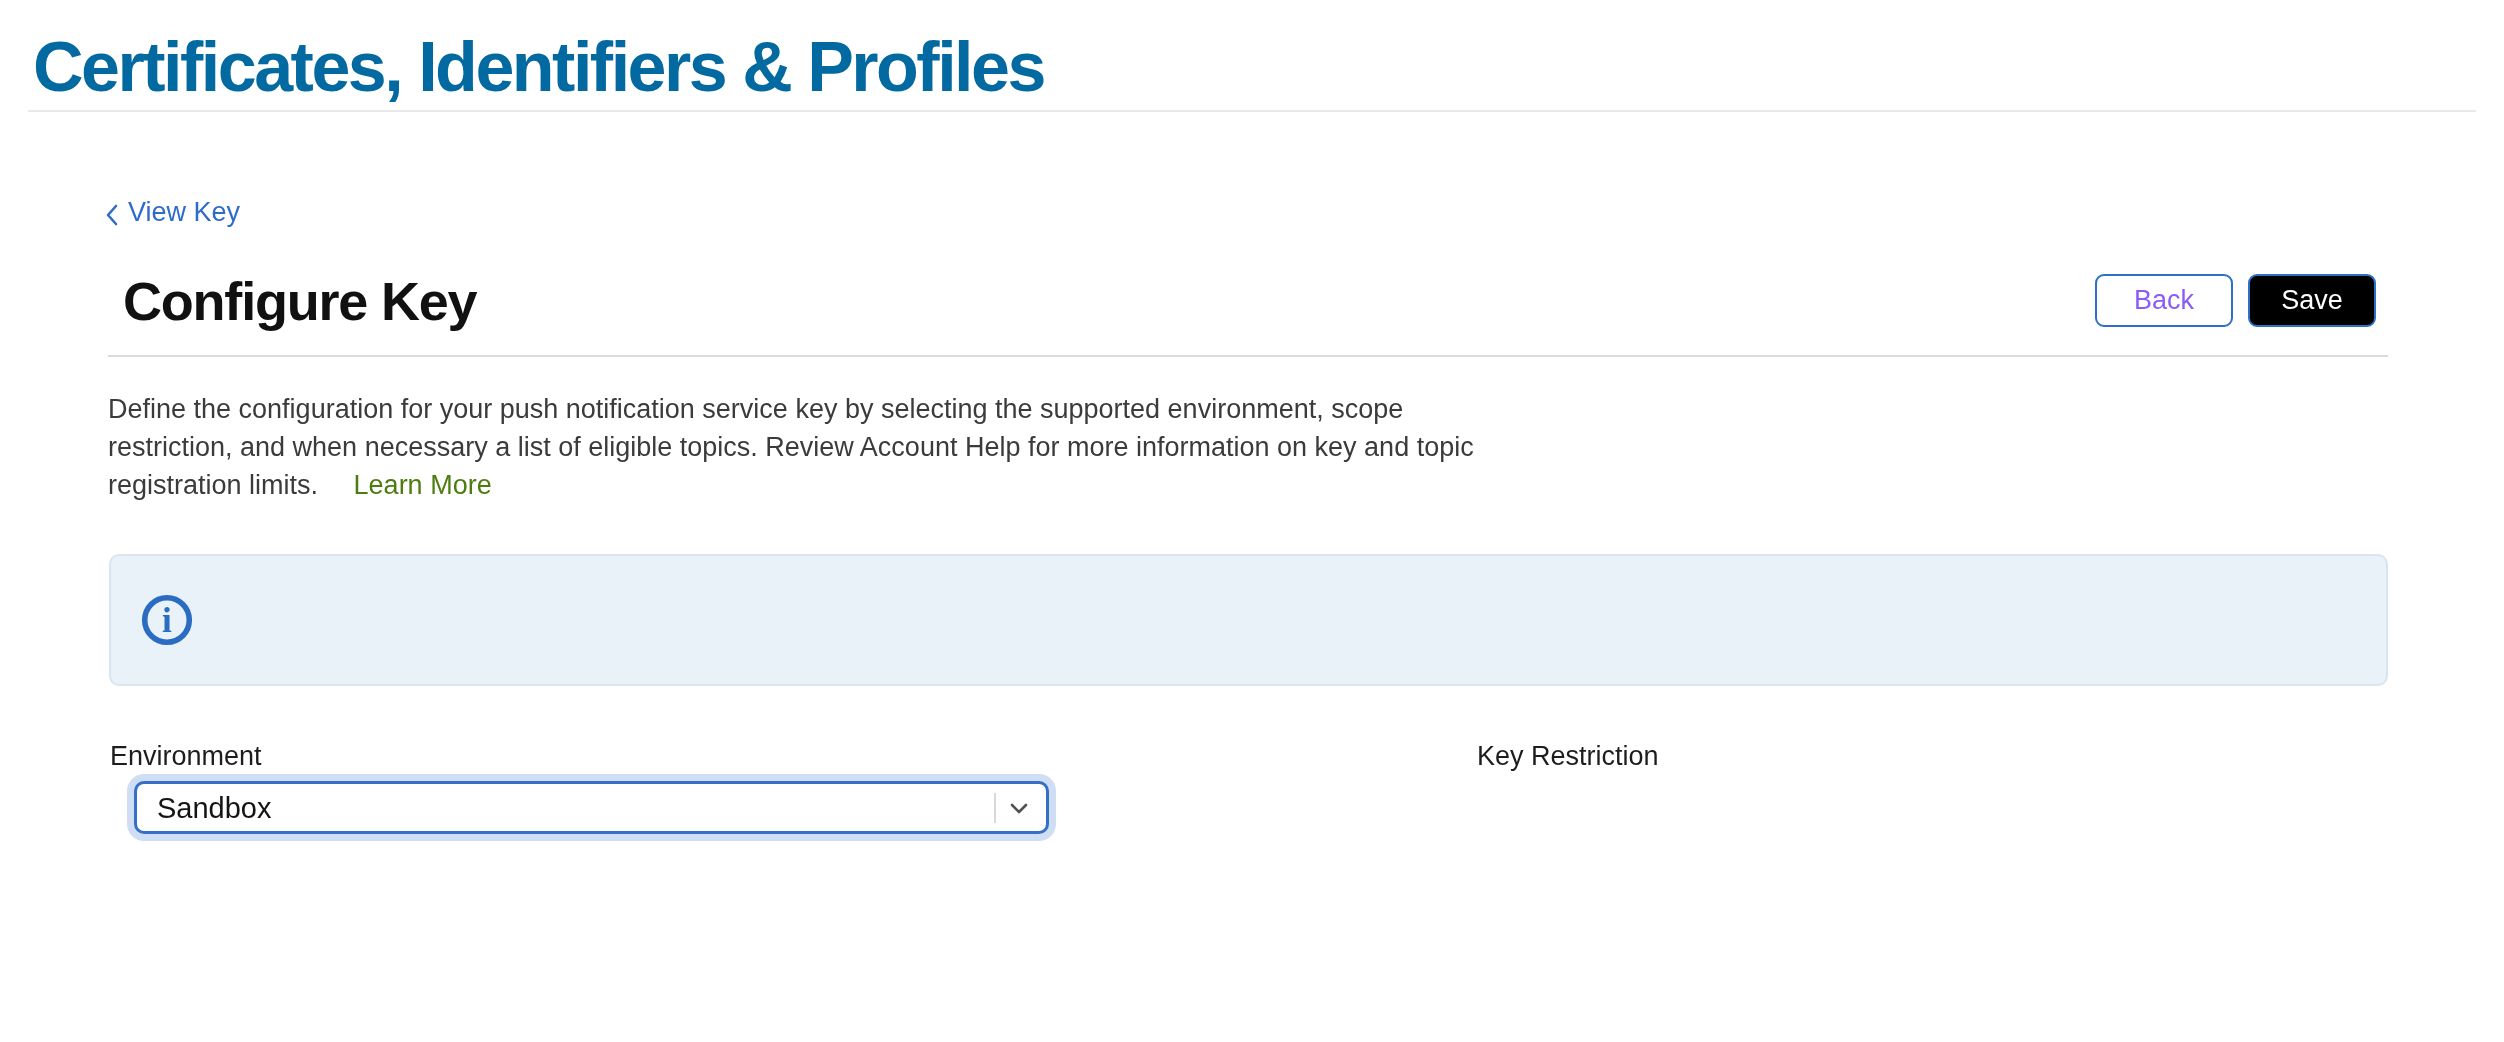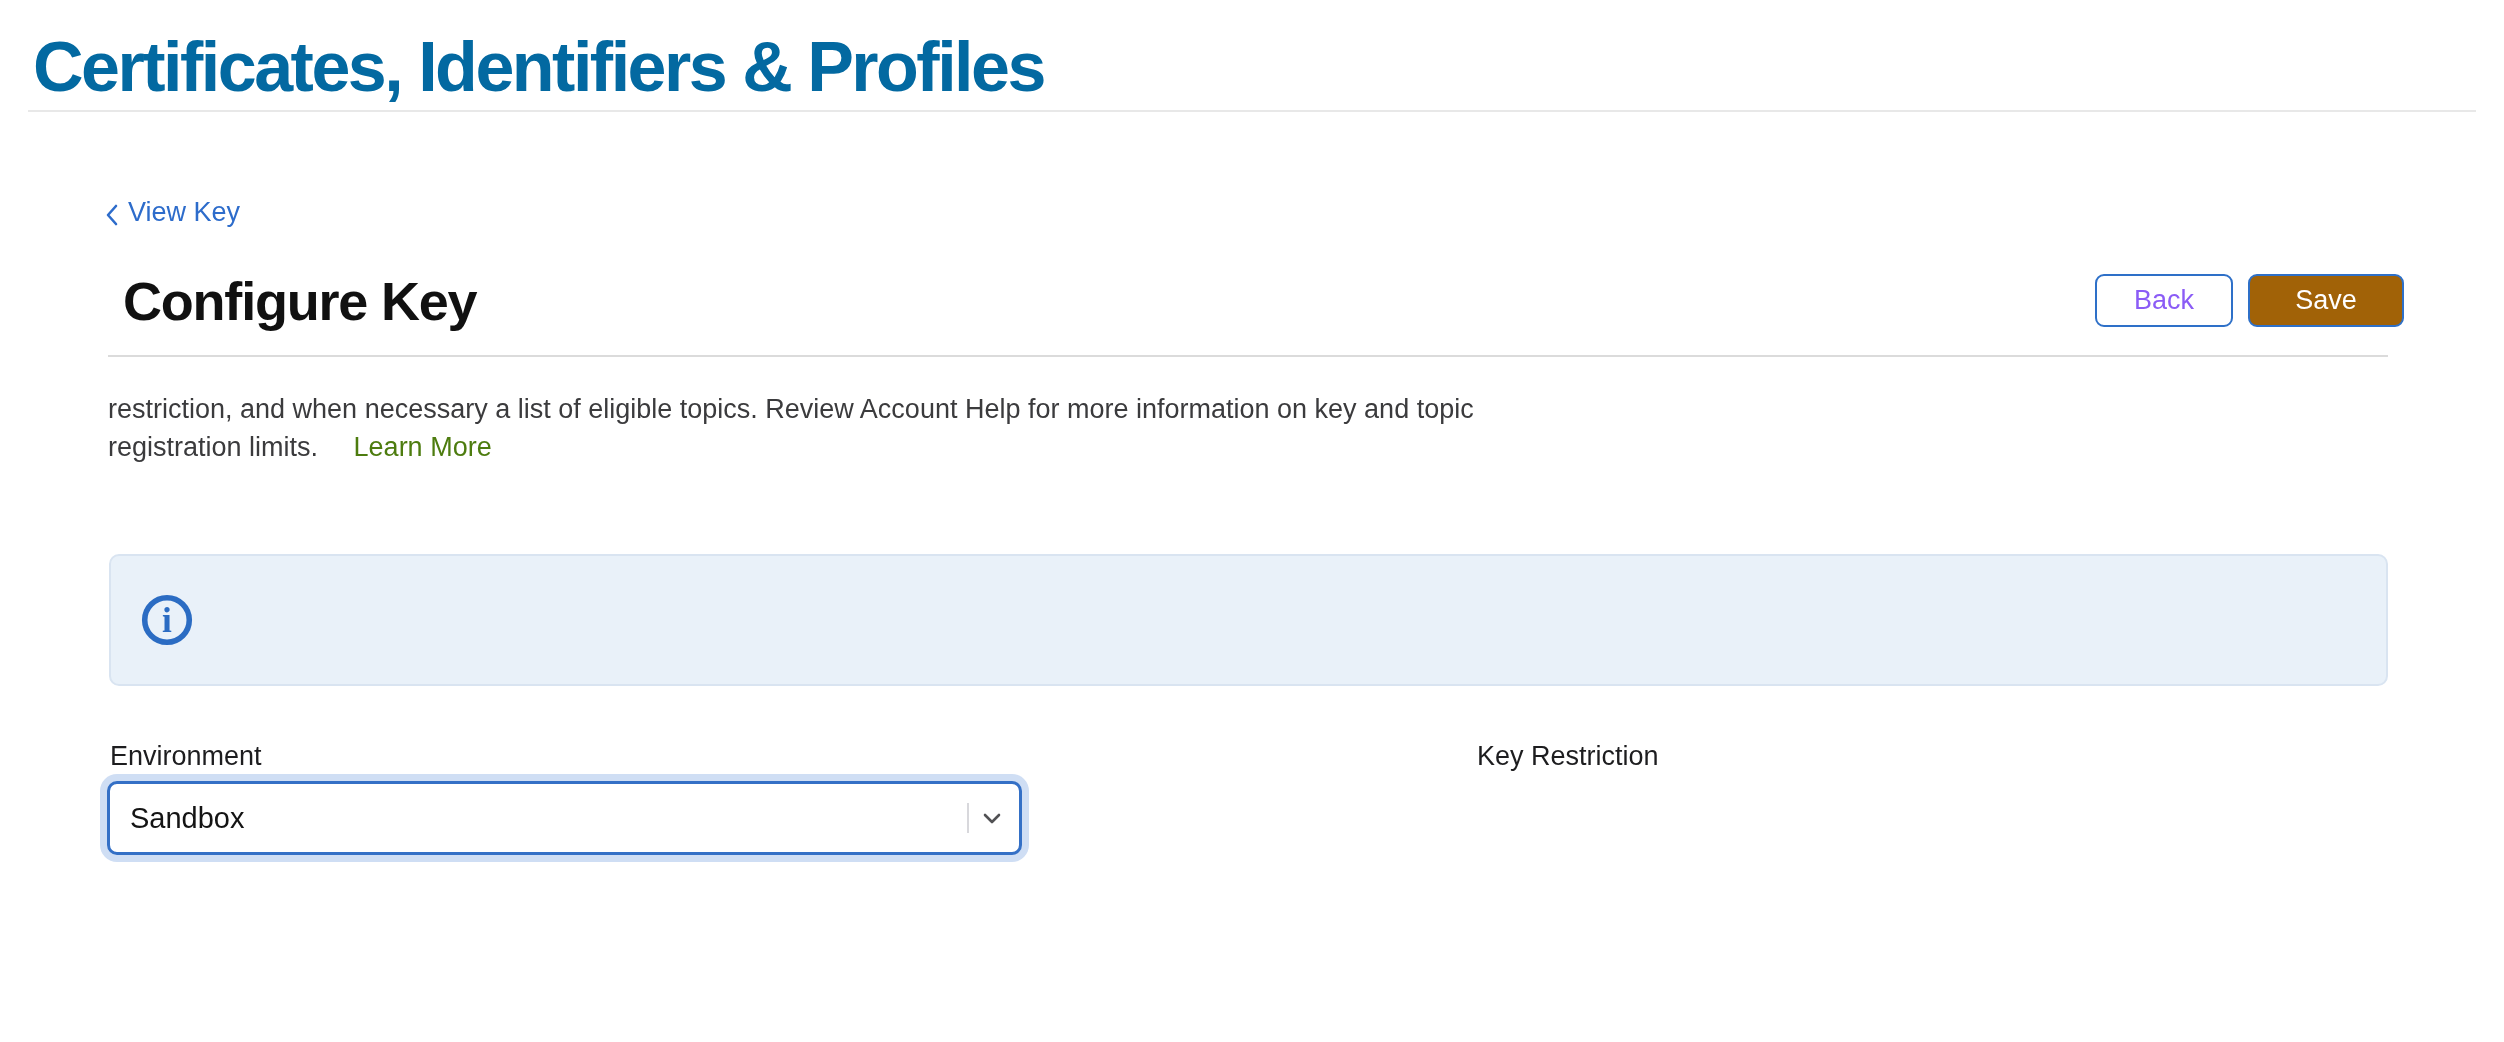--- a/index.html
+++ b/index.html
@@ -41,22 +41,22 @@
     position: absolute; top: 274px; height: 53px;
     border-radius: 9px; font-size: 27px; font-family: inherit;
     display: flex; align-items: center; justify-content: center;
     cursor: pointer; line-height: 1;
   }
   .btn-back {
     left: 2095px; width: 138px;
     background: #ffffff; border: 2px solid #2e70c8; color: #8b5cf6;
   }
   .btn-save {
-    left: 2248px; width: 156px;
-    background: #a16207; border: 2px solid #2e70c8; color: #ffffff;
+    left: 2248px; width: 128px;
+    background: #000000; border: 2px solid #2e70c8; color: #ffffff;
   }
   .sec-divider {
     position: absolute; left: 108px; top: 355px;
     width: 2280px; height: 2px; background: #dbdbdb;
   }
 
   
   .description {
     position: absolute; left: 108px; top: 390px;
     font-size: 27px; line-height: 38px; color: #3b3b3d;
@@ -76,22 +76,22 @@
 
   
   .field-label {
     position: absolute; top: 740px;
     font-size: 27px; font-weight: 500; color: #1d1d1f; line-height: 1.2;
   }
   .label-environment { left: 110px; }
   .label-key-restriction { left: 1477px; }
 
   .select {
-    position: absolute; top: 781px; width: 915px; height: 74px;
-    background: #ffffff; border-radius: 10px; cursor: pointer;
+    position: absolute; top: 781px; width: 915px; height: 53px;
+    background: #ffffff; border-radius: 10px; cursor: pointer; margin-left: 27px;
   }
   .select-environment {
     left: 107px;
     border: 3px solid #3470c6;
     box-shadow: 0 0 0 7px #cfdef4;
   }
   .select-key-restriction {
     left: 1475px;
     border: 2px solid #d6d6db;
   }
@@ -126,20 +126,21 @@
   </div>
 
   <h2 class="page-heading">Configure Key</h2>
 
   <div class="btn btn-back">Back</div>
   <div class="btn btn-save">Save</div>
 
   <div class="sec-divider"></div>
 
   <div class="description">
+    <div class="line">Define the configuration for your push notification service key by selecting the supported environment, scope</div>
     <div class="line">restriction, and when necessary a list of eligible topics. Review Account Help for more information on key and topic</div>
     <div class="line">
       <span>registration limits.</span>
       <span class="text-link">Learn More</span>
     </div>
   </div>
 
   <div class="notice">
     <span class="notice-icon">
       <svg width="52" height="52" viewBox="0 0 56 56" fill="none">

